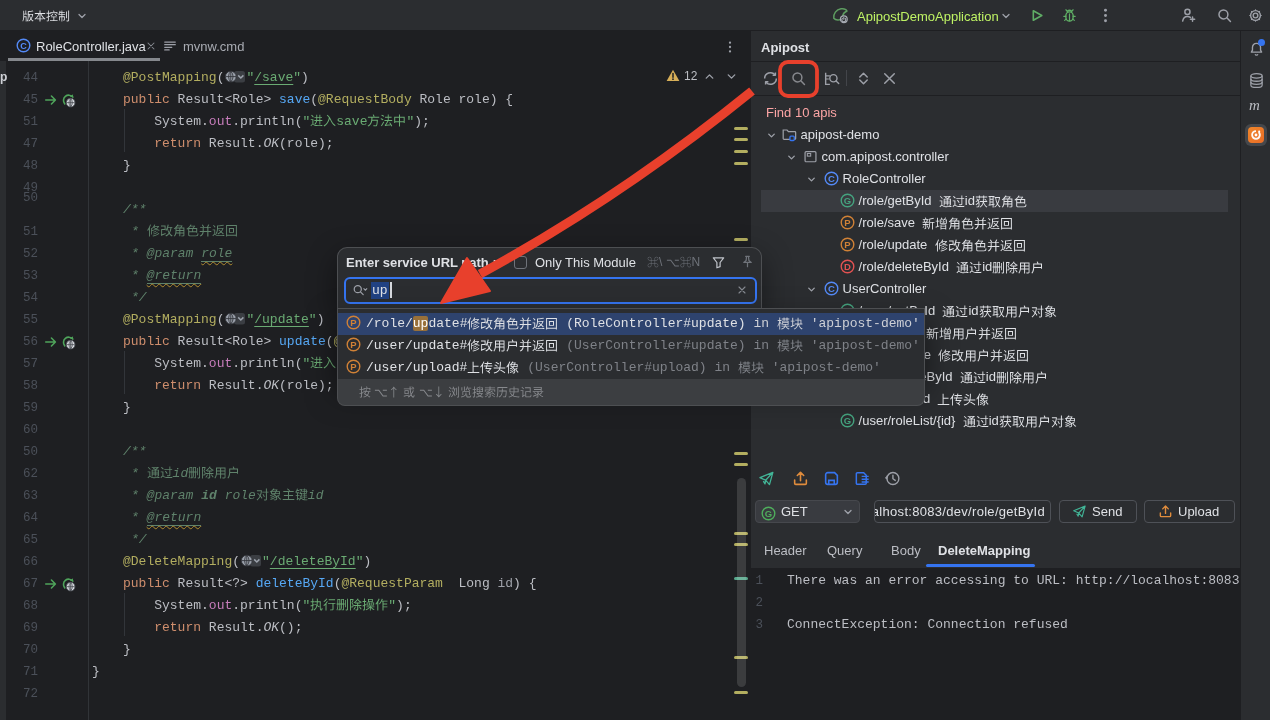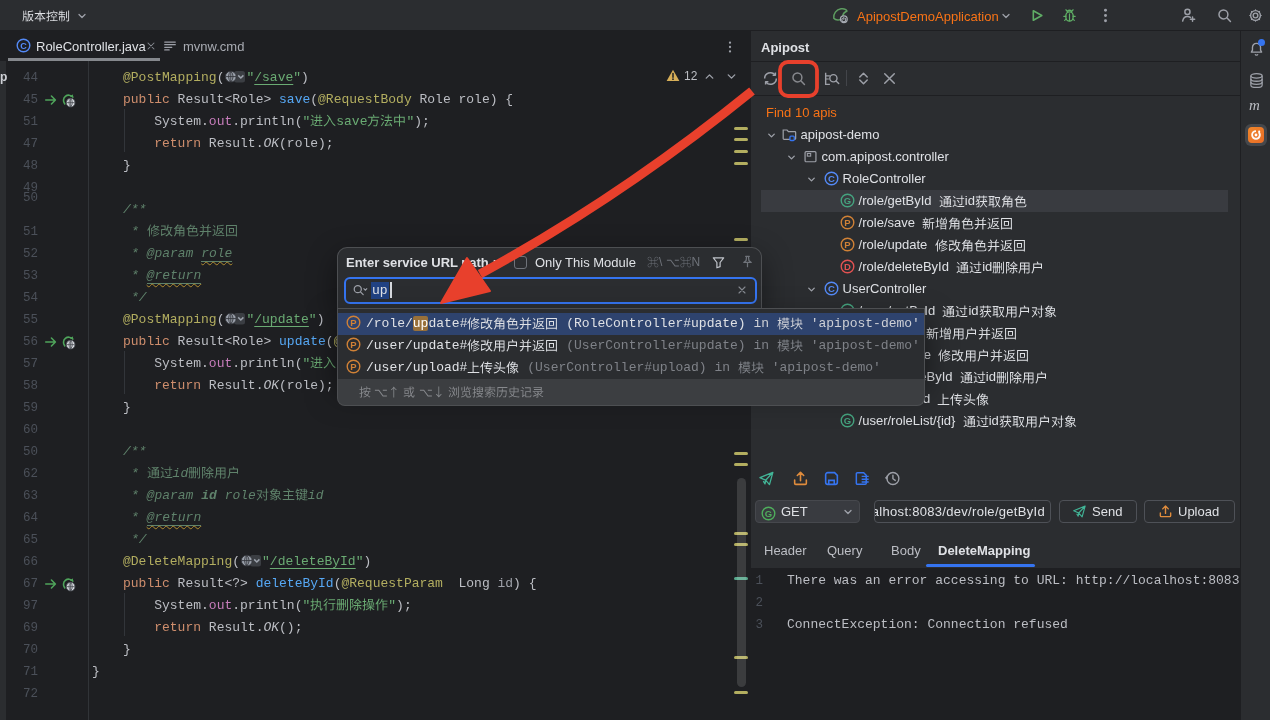--- a/index.html
+++ b/index.html
@@ -18,21 +18,21 @@
 .ann{color:#b3ae60}
 .str{color:#6aab73}
 .meth{color:#56a8f5}
 .fld{color:#c77dbb;}
 .ital{font-style:italic}
 .doc{color:#5f826b;font-style:italic}
 .docu{color:#5f826b;font-style:italic;border-bottom:1px solid #5f826b;text-decoration:underline wavy #b08a2e 1px;text-underline-offset:3.5px}
 .lnk{text-decoration:underline;text-underline-offset:3px}
 #rpanel{left:751px;top:31px;width:489px;height:689px;background:#2b2d30}
 #rstrip{left:1240px;top:31px;width:30px;height:689px;background:#2b2d30;border-left:1px solid #1e1f22}
-.treerow{position:absolute;height:22px;line-height:22px;white-space:pre;font-size:13px;color:#f97316}
+.treerow{position:absolute;height:22px;line-height:22px;white-space:pre;font-size:13px;color:#fca5a5}
 .ticon{display:inline-block;vertical-align:-3px}
 #popup{left:337px;top:247px;width:425px;height:61px;background:#2b2d30;
  border:1px solid #4d4f52;border-radius:10px 10px 0 0;border-bottom:none;
  box-shadow:0 10px 30px rgba(0,0,0,.45)}
 #presults{left:337px;top:308px;width:588px;height:71px;background:#2b2d30;overflow:hidden;
  border:1px solid #4d4f52;border-bottom:none;box-shadow:0 14px 30px rgba(0,0,0,.5)}
 #pfooter{left:337px;top:379px;width:588px;height:27px;background:#3c3e41;
  border:1px solid #4d4f52;border-top:none;border-radius:0 0 8px 8px}
 .prow{position:absolute;left:0;width:586px;height:22px;line-height:22px;white-space:pre;
  font-family:"Liberation Mono",monospace;font-size:13px;color:#dfe1e5}
@@ -44,21 +44,21 @@
       </svg></span>
     <svg class="abs" style="left:76px;top:10px" width="12" height="12" viewBox="0 0 16 16" fill="none">
       <path d="M4 6l4 4 4-4" stroke="#9da0a8" stroke-width="1.7" stroke-linecap="round" stroke-linejoin="round"></path>
     </svg>
     <svg class="abs" style="left:832px;top:6px" width="18" height="18" viewBox="0 0 18 18" fill="none">
 <path d="M1.8 12.2C1.2 7.8 4.2 3.6 9 2.8c2.8-.4 5.2.6 6 2.2-2.2.8-3.8 2.4-4.3 4.8-.5 2.6-2.4 4.2-4.9 4.2-1.6 0-3.2-.7-4-1.8z" stroke="#5e9d61" stroke-width="1.5" stroke-linejoin="round"></path>
 <circle cx="11.8" cy="13.2" r="3.4" stroke="#a7abb3" stroke-width="1.2" fill="#2b2d30"></circle>
 <path d="M11.8 11.4v1.8" stroke="#a7abb3" stroke-width="1.1" stroke-linecap="round"></path>
 <path d="M10.4 12.4a2 2 0 1 0 2.8 0" stroke="#a7abb3" stroke-width="1.1" stroke-linecap="round"></path>
 </svg>
-    <span class="abs" style="left:857px;top:9px;color:#f97316;font-size:13px">ApipostDemoApplication</span>
+    <span class="abs" style="left:857px;top:9px;color:#bef264;font-size:13px">ApipostDemoApplication</span>
     <svg class="abs" style="left:1000px;top:10px" width="12" height="12" viewBox="0 0 16 16" fill="none">
       <path d="M4 6l4 4 4-4" stroke="#9da0a8" stroke-width="1.7" stroke-linecap="round" stroke-linejoin="round"></path>
     </svg>
     <svg class="abs" style="left:1028px;top:7px" width="17" height="17" viewBox="0 0 16 16" fill="none">
       <path d="M5 3.5l8 4.5-8 4.5z" stroke="#5fad65" stroke-width="1.5" stroke-linejoin="round"></path>
     </svg>
     <svg class="abs" style="left:1061px;top:7px" width="17" height="17" viewBox="0 0 16 16" fill="none">
 <rect x="4.6" y="4.6" width="6.8" height="8.6" rx="3.4" stroke="#5fad65" stroke-width="1.3"></rect>
 <path d="M6 5a2 2 0 0 1 4 0" stroke="#5fad65" stroke-width="1.3"></path>
 <path d="M8 6.5v6.5M4.6 2.6l1.6 1.7M11.4 2.6 9.8 4.3M2.6 8.8h2M11.4 8.8h2M3.4 12.6l1.6-1.3M12.6 12.6 11 11.3" stroke="#5fad65" stroke-width="1.1" stroke-linecap="round"></path>
@@ -125,21 +125,21 @@
     <div class="lnum" style="top:314px">58</div>
     <div class="lnum" style="top:336px">59</div>
     <div class="lnum" style="top:358px">60</div>
     <div class="lnum" style="top:380px">50</div>
     <div class="lnum" style="top:402px">62</div>
     <div class="lnum" style="top:424px">63</div>
     <div class="lnum" style="top:446px">64</div>
     <div class="lnum" style="top:468px">65</div>
     <div class="lnum" style="top:490px">66</div>
     <div class="lnum" style="top:512px">67</div>
-    <div class="lnum" style="top:534px">97</div>
+    <div class="lnum" style="top:534px">68</div>
     <div class="lnum" style="top:556px">69</div>
     <div class="lnum" style="top:578px">70</div>
     <div class="lnum" style="top:600px">71</div>
     <div class="lnum" style="top:622px">72</div>
     <svg class="abs" style="left:44px;top:32px" width="14" height="14" viewBox="0 0 16 16" fill="none">
       <path d="M2 8h10M8.5 3.5 13 8l-4.5 4.5" stroke="#4fa45b" stroke-width="1.8" stroke-linecap="round" stroke-linejoin="round"></path>
     </svg>
     <svg class="abs" style="left:61px;top:32px" width="15" height="15" viewBox="0 0 16 16" fill="none">
       <path d="M12.6 4.3A5.6 5.6 0 1 0 4 11.6" stroke="#4fa45b" stroke-width="1.7" stroke-linecap="round"></path>
       <path d="M12.9 1.2l-.3 3.4-3.3-.9" fill="#4fa45b"></path>

